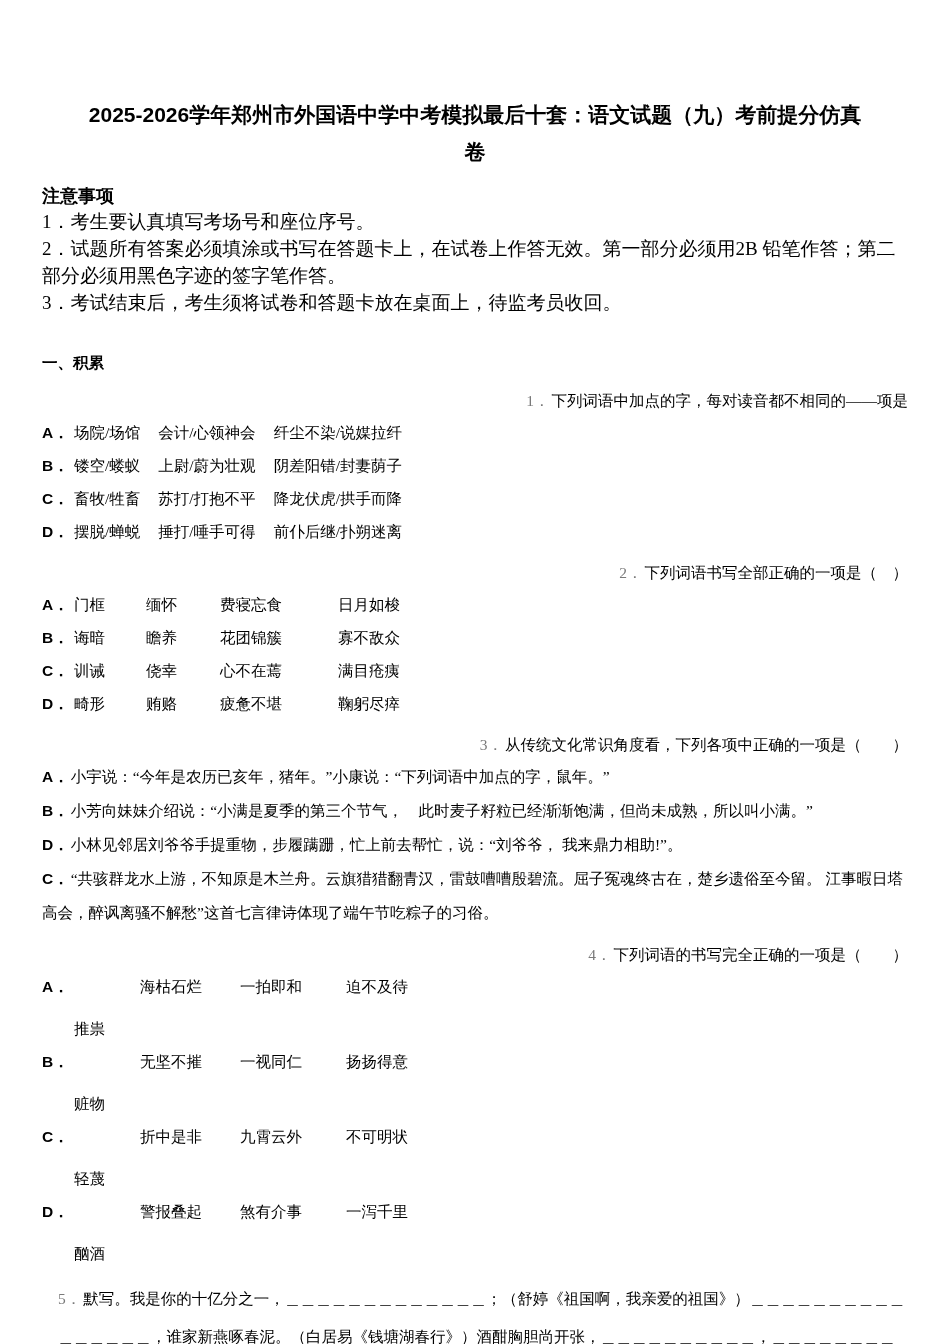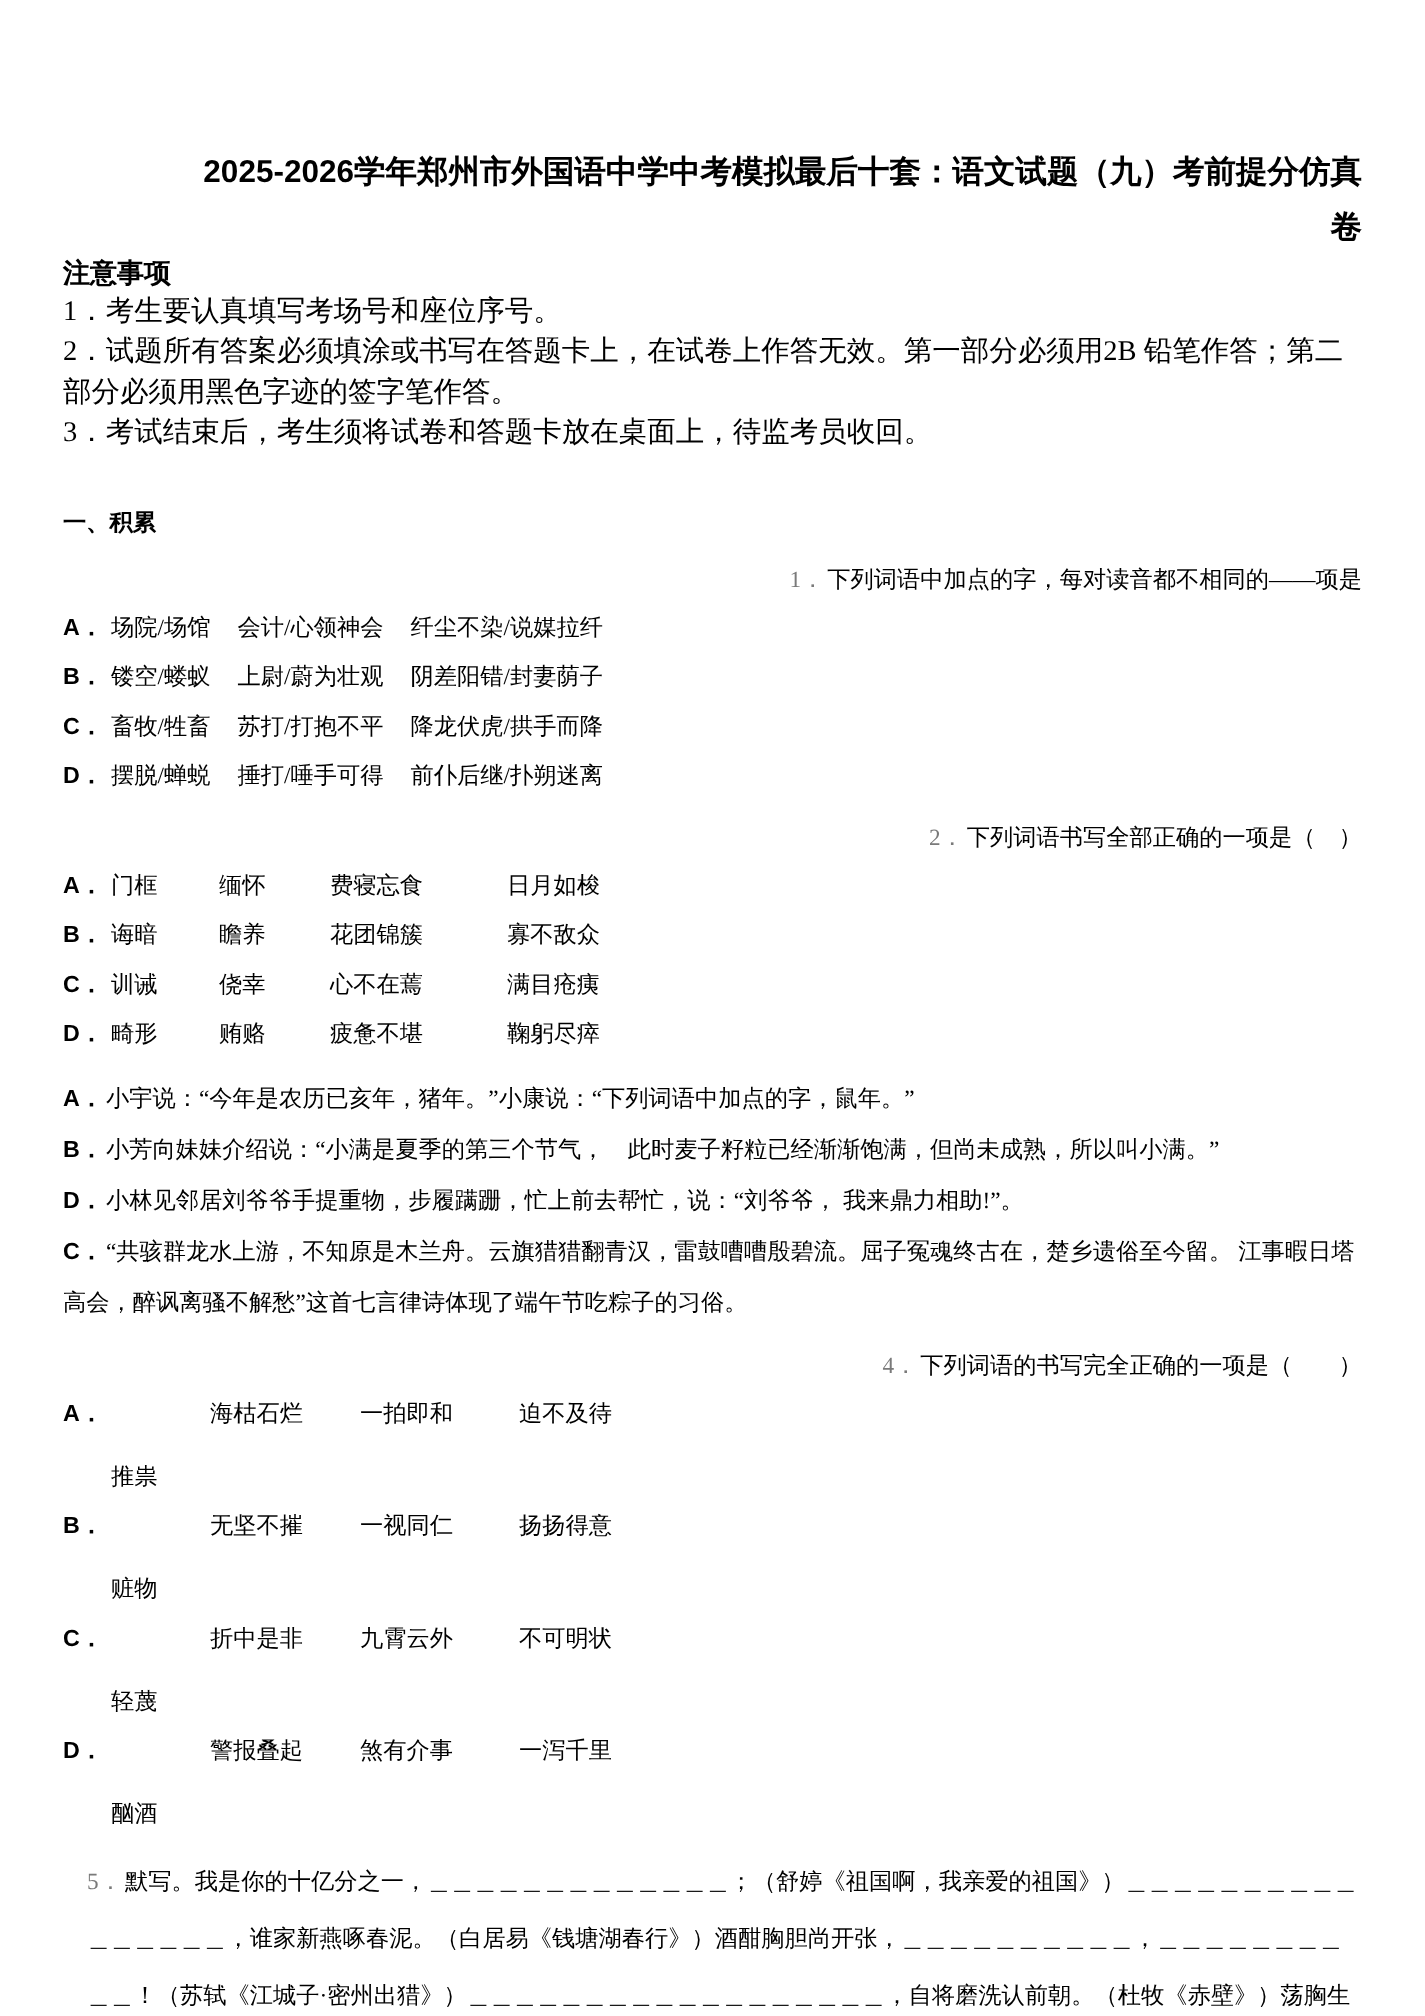--- a/index.html
+++ b/index.html
@@ -12,21 +12,22 @@
     color: #000000;
     font-size: 15.5px;
   }
   .page { padding: 96px 42px 40px 42px; }
 
   .exam-title {
     font-family: "Liberation Sans", "DejaVu Sans", sans-serif;
     font-weight: 700;
     font-size: 21px;
     line-height: 37px;
-    text-align: right;
+    text-align: center;
+    margin-bottom: 14px;
   }
 
   .notice-heading { font-size: 18px; line-height: 24px; font-weight: bold; }
   .notice-item { font-size: 19px; line-height: 27px; }
 
   .section-heading {
     font-family: "Liberation Sans", "DejaVu Sans", sans-serif;
     font-weight: 700;
     font-size: 15.5px;
     margin-top: 34px;
@@ -139,20 +140,21 @@
     <div class="option-row q2-cols">
       <span class="opt-label">D．</span>
       <span class="c1">畸形</span>
       <span class="c2">贿赂</span>
       <span class="c3">疲惫不堪</span>
       <span class="c4">鞠躬尽瘁</span>
     </div>
   </div>
 
   <div class="question">
+    <p class="stem"><span class="qnum">3．</span><span>从传统文化常识角度看，下列各项中正确的一项是（　　）</span></p>
     <p class="option-p"><span class="opt-label-inline">A．</span><span>小宇说：“今年是农历已亥年，猪年。”小康说：“下列词语中加点的字，鼠年。”</span></p>
     <p class="option-p"><span class="opt-label-inline">B．</span><span>小芳向妹妹介绍说：“小满是夏季的第三个节气，　此时麦子籽粒已经渐渐饱满，但尚未成熟，所以叫小满。”</span></p>
     <p class="option-p"><span class="opt-label-inline">D．</span><span>小林见邻居刘爷爷手提重物，步履蹒跚，忙上前去帮忙，说：“刘爷爷， 我来鼎力相助!”。</span></p>
     <p class="option-p"><span class="opt-label-inline">C．</span><span>“共骇群龙水上游，不知原是木兰舟。云旗猎猎翻青汉，雷鼓嘈嘈殷碧流。屈子冤魂终古在，楚乡遗俗至今留。 江事暇日塔高会，醉讽离骚不解愁”这首七言律诗体现了端午节吃粽子的习俗。</span></p>
   </div>
 
   <div class="question">
     <p class="stem"><span class="qnum">4．</span><span>下列词语的书写完全正确的一项是（　　）</span></p>
     <div class="option-row q4-cols">
       <span class="opt-label">A．</span>

